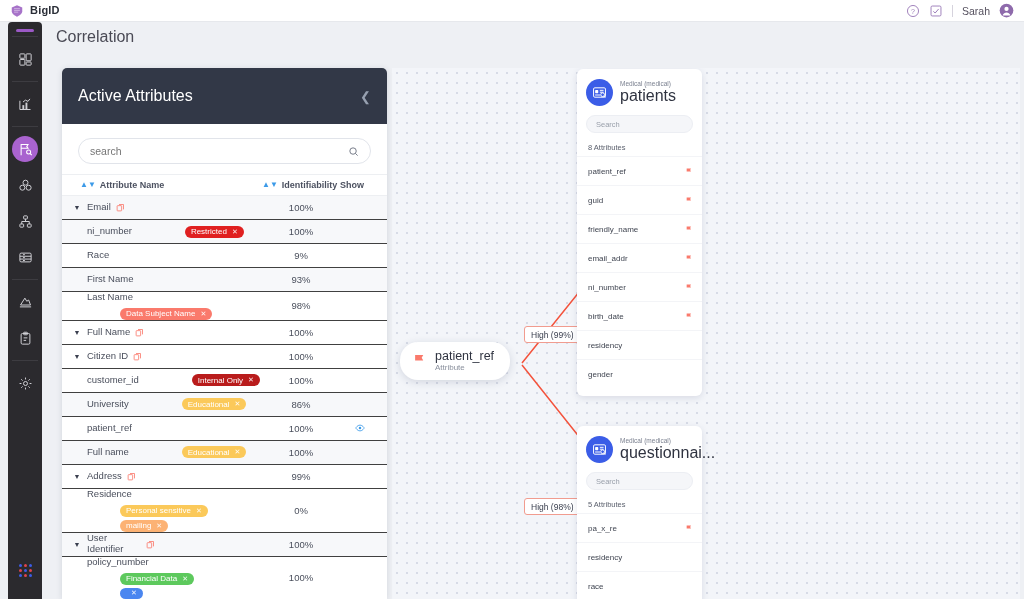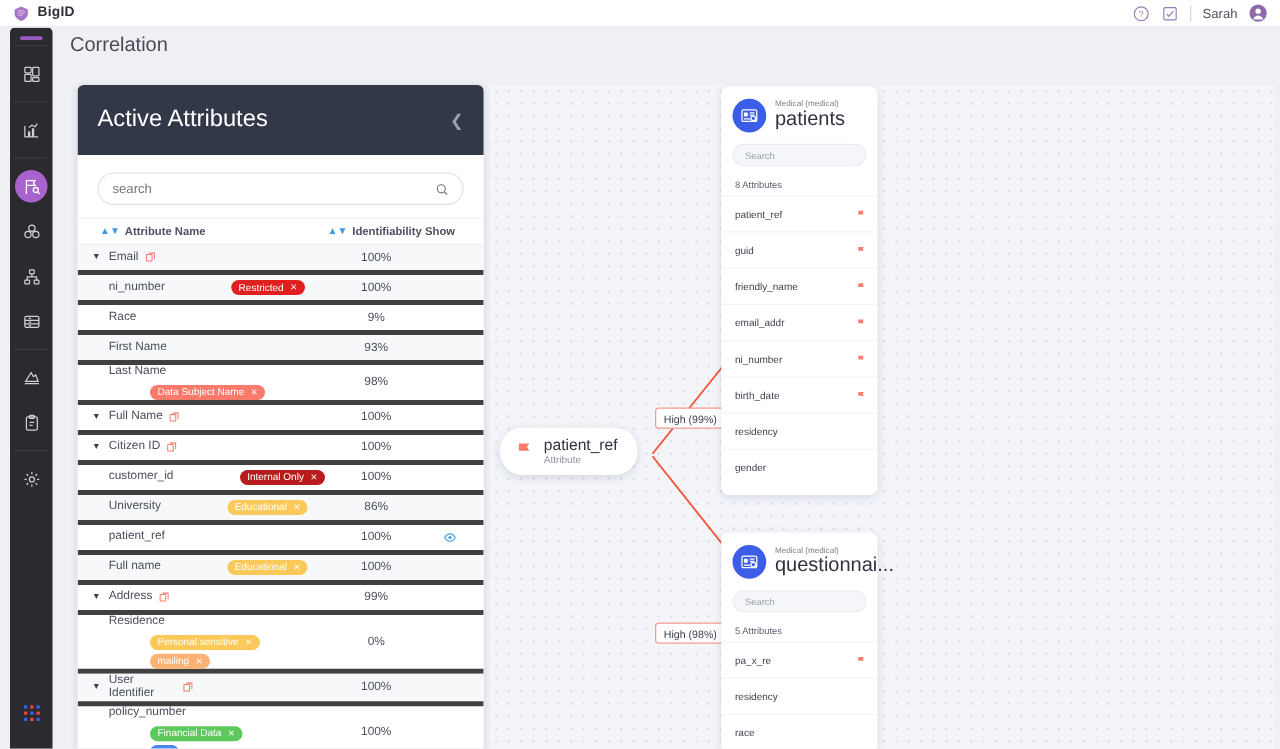--- a/index.html
+++ b/index.html
@@ -53,21 +53,21 @@
   .panel {
     position: absolute; left: 62px; top: 68px; width: 325px; height: 531px;
     background: #ffffff; border-radius: 5px 5px 0 0;
     box-shadow: 0 1px 6px rgba(30,35,60,.13); overflow: hidden; z-index: 25;
     display: flex; flex-direction: column;
   }
   .panel-head {
     height: 56px; background: #323847; display: flex; align-items: center;
     padding: 0 16px; flex: 0 0 auto;
   }
-  .panel-title { color: #ffffff; font-size: 19px; font-weight: normal; }
+  .panel-title { color: #ffffff; font-size: 16px; font-weight: normal; }
   .panel-collapse { margin-left: auto; color: #97a0b0; font-size: 13px; line-height: 1; }
   .panel-search-wrap { padding: 14px 16px 10px 16px; flex: 0 0 auto; }
   .panel-search {
     height: 26px; border: 1px solid #e1e4ea; border-radius: 13px;
     display: flex; align-items: center; padding: 0 11px;
   }
   .panel-search input {
     border: 0; outline: 0; font-size: 10.5px; color: #9aa0ab; flex: 1;
     font-family: "Liberation Sans", sans-serif; background: transparent;
   }
@@ -79,21 +79,21 @@
     font-size: 9px; color: #4c5160; font-weight: bold; flex: 0 0 auto;
   }
   .th-name { padding-left: 18px; display: flex; align-items: center; gap: 4px; width: 200px; }
   .th-ident { display: flex; align-items: center; gap: 4px; width: 78px; }
   .th-show { width: 40px; }
   .sortico { color: #3c9ae8; font-size: 8px; line-height: 1; }
 
   .tbl-body { flex: 1; overflow: hidden; }
   .row {
     display: flex; align-items: center; min-height: 24px;
-    border-bottom: 4px solid #404040; font-size: 9.5px; color: #4a4f5c;
+    border-bottom: 1px solid #404040; font-size: 9.5px; color: #4a4f5c;
   }
   .row.alt { background: #f7f8fa; }
   .row-name {
     width: 200px; display: flex; align-items: center; gap: 5px;
     padding-left: 10px; flex-wrap: wrap;
   }
   .caret { width: 10px; color: #3b4050; font-size: 7px; flex: 0 0 10px; text-align: center; }
   .caret.empty { visibility: hidden; }
   .nm { display: inline-block; max-width: 54px; line-height: 1.15; }
   .copyico { width: 9px; height: 9px; flex: 0 0 9px; }

